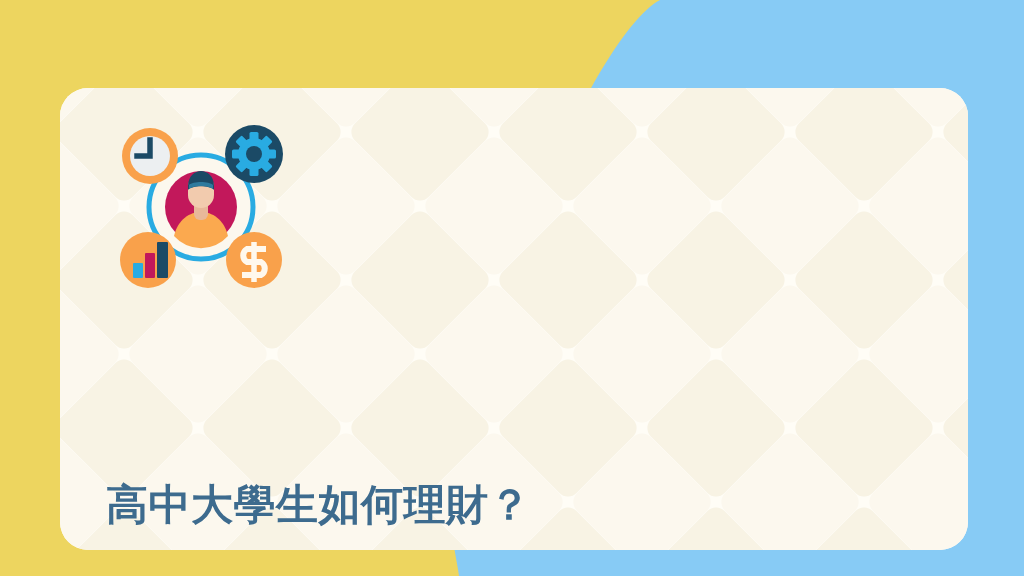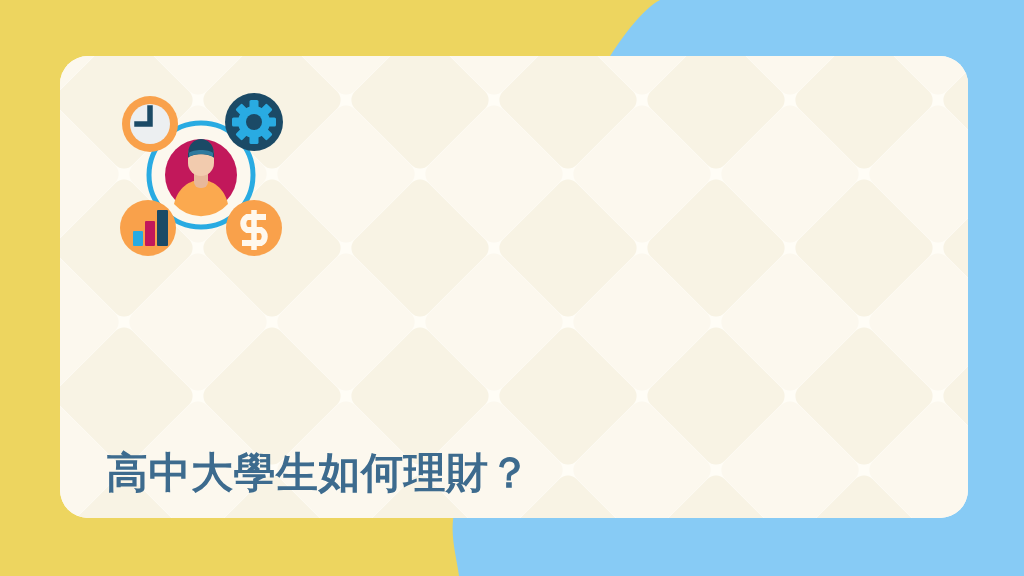--- a/index.html
+++ b/index.html
@@ -68,21 +68,21 @@
 </head>
 <body>
 
 <div id="slide">
 
   <svg class="bg-layer" viewBox="0 0 1024 576" preserveAspectRatio="none" aria-hidden="true">
     <rect id="bg-yellow" x="0" y="0" width="1024" height="576" fill="#EDD55F"></rect>
     <path id="bg-blue" d="M 660 0 C 610 26 500 230 453 520 C 451 540 457 560 459 576 L 1024 576 L 1024 0 Z" fill="#87CBF5"></path>
   </svg>
 
-  <div class="card" style="background: rgb(255, 253, 246); border-radius: 28px;">
+  <div class="card" style="background: rgb(255, 253, 246); border-radius: 28px; margin-top: 32px;">
 
     <svg class="card-pattern" viewBox="0 0 908 462" preserveAspectRatio="none" aria-hidden="true">
       <defs>
         <pattern id="diamondPat" width="148" height="148" patternUnits="userSpaceOnUse" patternTransform="translate(-10,-30)">
           <rect width="148" height="148" fill="#FFFDF6"></rect>
           <g transform="translate(74,74) rotate(45)">
             <rect x="-52" y="-52" width="104" height="104" rx="12" ry="12" fill="#F8F3E4"></rect>
           </g>
           <g transform="translate(0,0) rotate(45)">
             <rect x="-52" y="-52" width="104" height="104" rx="12" ry="12" fill="#FCF8EE"></rect>

